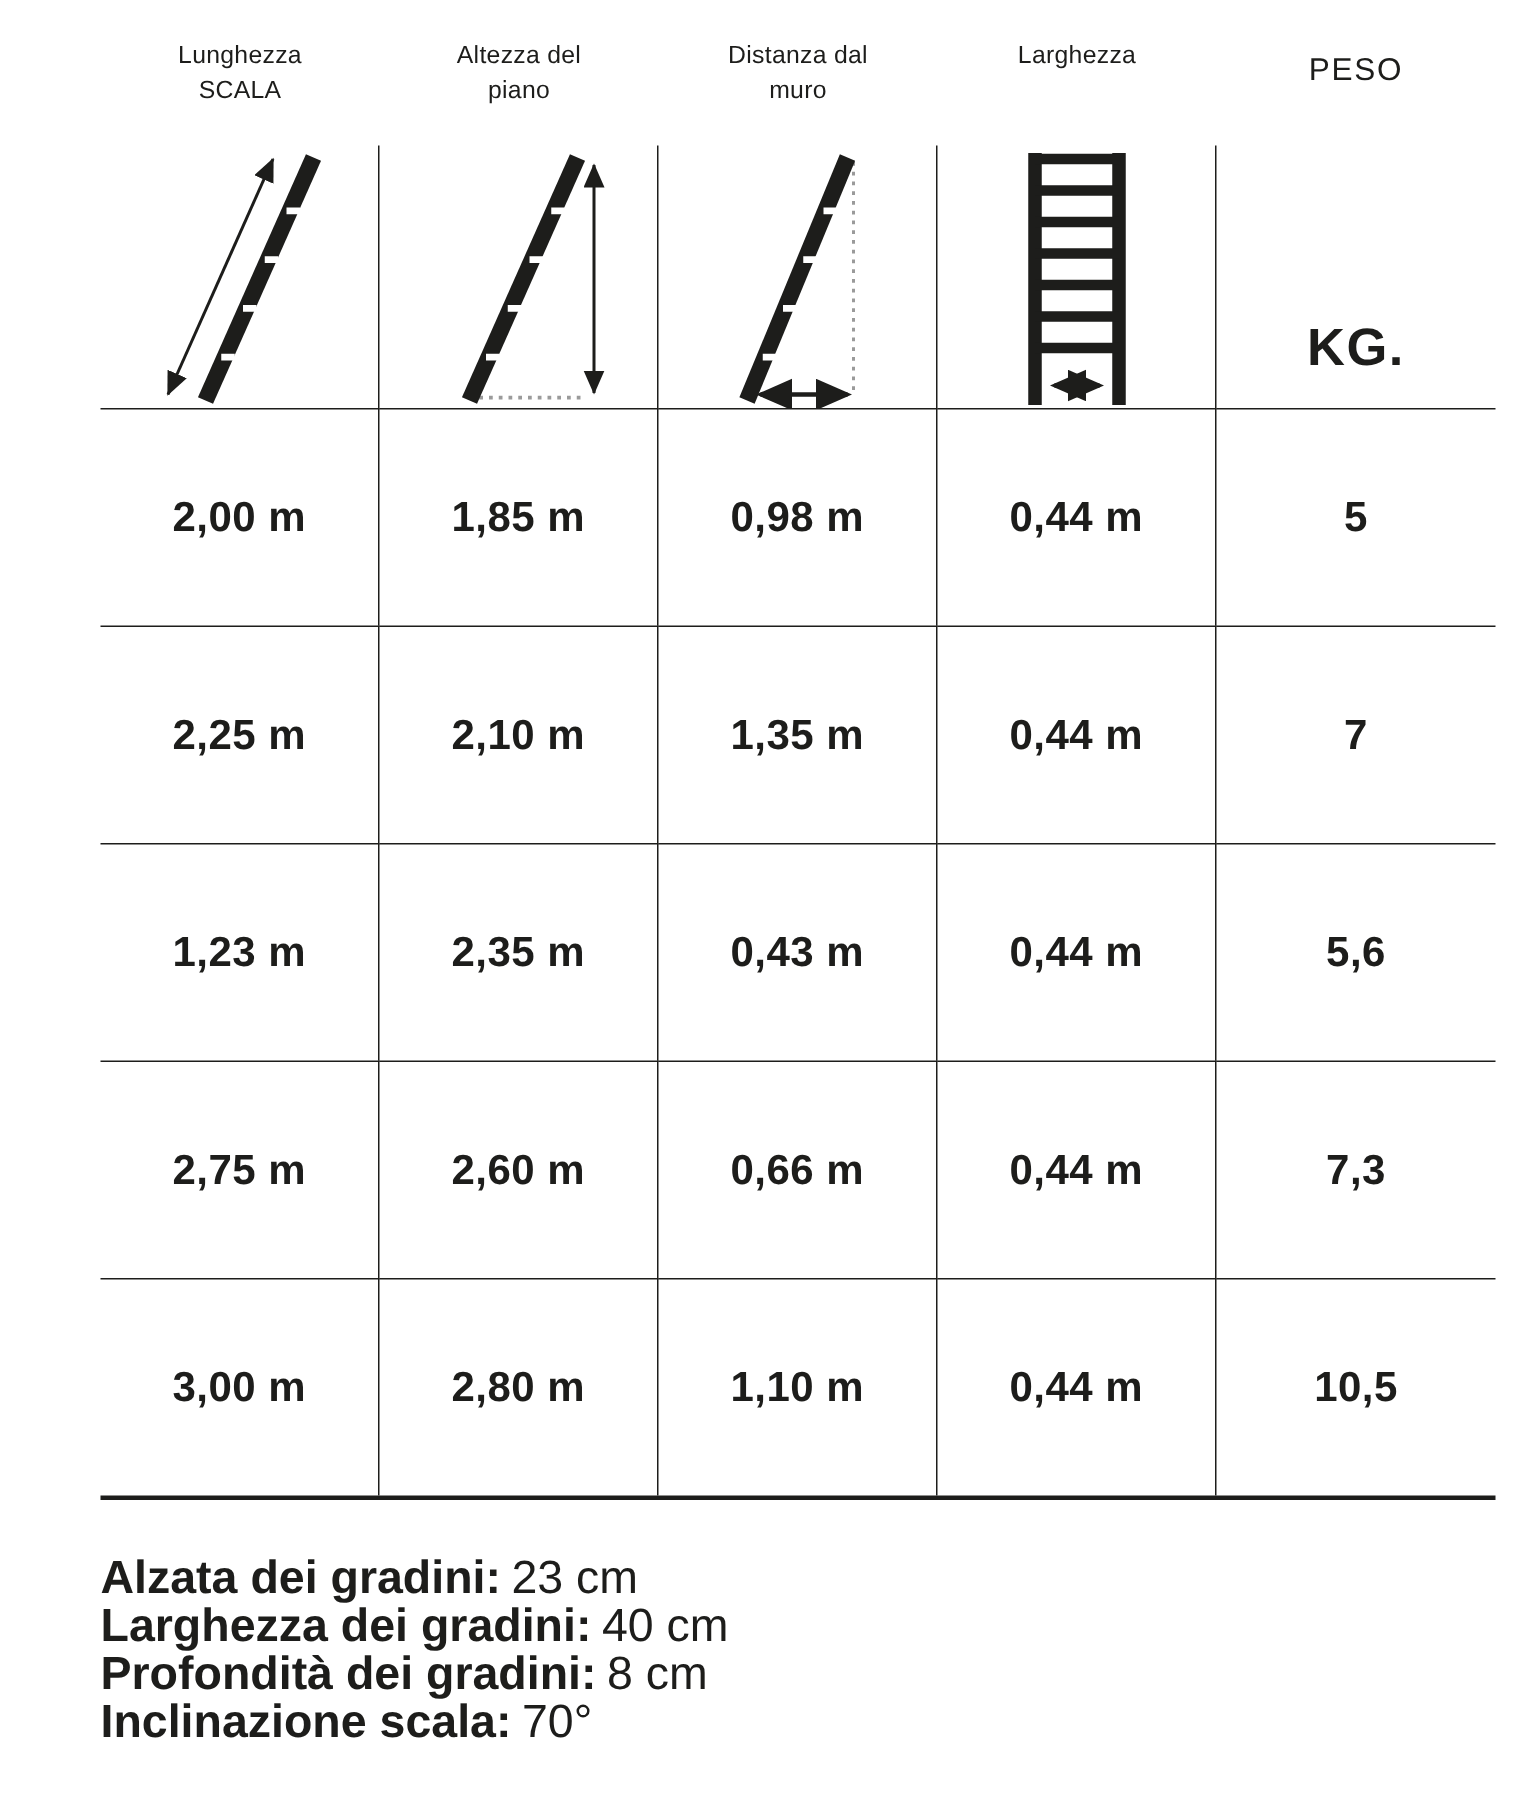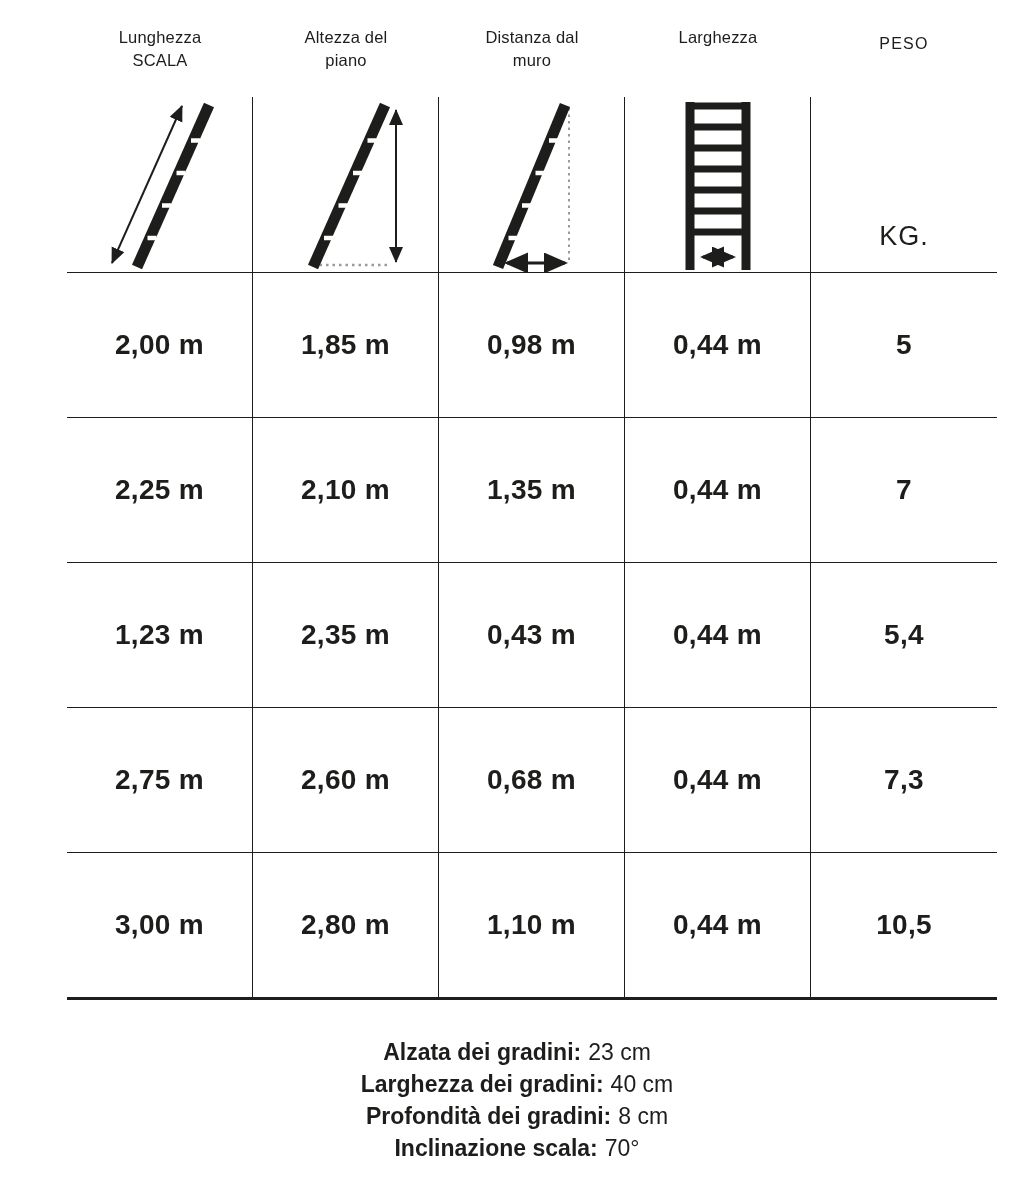--- a/index.html
+++ b/index.html
@@ -22,21 +22,21 @@
     grid-template-columns: repeat(5, 1fr);
   }
   .hcell {
     text-align: center;
     font-size: 16.5px;
     font-weight: 500;
     line-height: 1.38;
     letter-spacing: 0.2px;
   }
   .hcell span { display: block; }
-  .hcell.peso { padding-top: 7px; font-size: 16px; letter-spacing: 1.2px; }
+  .hcell.peso { padding-top: 7px; font-size: 21px; letter-spacing: 1.2px; }
 
   
   .spec-table {
     position: absolute;
     top: 97px; left: 67px; width: 930px;
     display: grid;
     grid-template-columns: repeat(5, 1fr);
     grid-template-rows: 175px repeat(5, 145px);
     border-bottom: 3px solid #1d1d1b;
   }
@@ -48,41 +48,40 @@
     justify-content: center;
   }
   .icon-cell svg { display: block; }
   .kg-cell {
     display: flex;
     align-items: flex-end;
     justify-content: center;
     padding-bottom: 20px;
   }
   .kg-label {
-    font-size: 27px;
-    font-weight: 400;
+    font-size: 35px;
+    font-weight: 700;
     letter-spacing: 1px;
   }
   .data-cell {
     border-top: 1.8px solid #1d1d1b;
     display: flex;
     align-items: center;
     justify-content: center;
     font-size: 28px;
     font-weight: 700;
     letter-spacing: 0.3px;
   }
 
   
   .footer-specs {
     position: absolute;
     top: 1036px; left: 67px; width: 900px;
-    font-size: 23px;
+    font-size: 31px;
     line-height: 32px;
-    text-align: center;
   }
   .footer-line { white-space: nowrap; }
   .footer-line .lbl { font-weight: 700; }
   .footer-line .val { font-weight: 400; margin-left: 7px; }
 </style>
 </head>
 <body>
 
 <div class="sheet">
 
@@ -189,25 +188,25 @@
     <div class="cell data-cell">2,25 m</div>
     <div class="cell data-cell">2,10 m</div>
     <div class="cell data-cell">1,35 m</div>
     <div class="cell data-cell">0,44 m</div>
     <div class="cell last-col data-cell">7</div>
 
     <div class="cell data-cell">1,23 m</div>
     <div class="cell data-cell">2,35 m</div>
     <div class="cell data-cell">0,43 m</div>
     <div class="cell data-cell">0,44 m</div>
-    <div class="cell last-col data-cell">5,4</div>
+    <div class="cell last-col data-cell">5,6</div>
 
     <div class="cell data-cell">2,75 m</div>
     <div class="cell data-cell">2,60 m</div>
-    <div class="cell data-cell">0,68 m</div>
+    <div class="cell data-cell">0,66 m</div>
     <div class="cell data-cell">0,44 m</div>
     <div class="cell last-col data-cell">7,3</div>
 
     <div class="cell data-cell">3,00 m</div>
     <div class="cell data-cell">2,80 m</div>
     <div class="cell data-cell">1,10 m</div>
     <div class="cell data-cell">0,44 m</div>
     <div class="cell last-col data-cell">10,5</div>
 
   </div>

